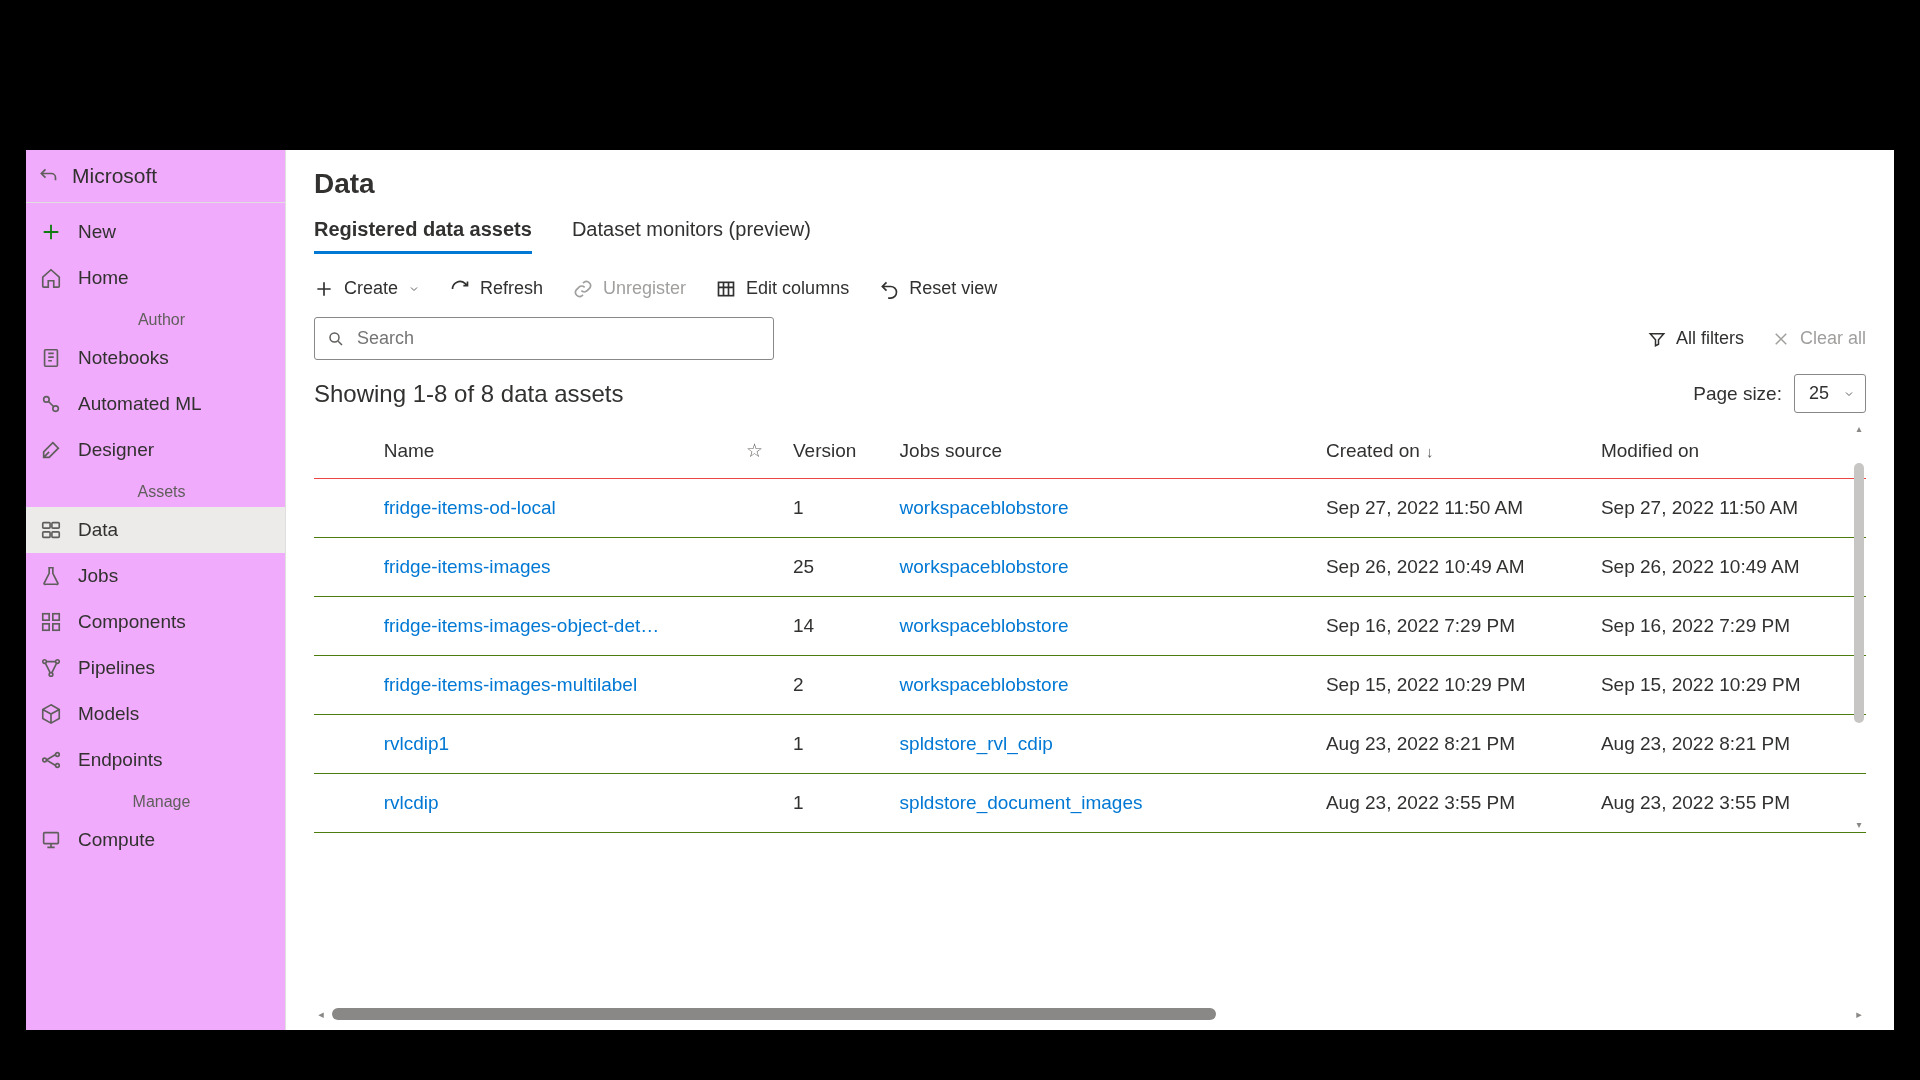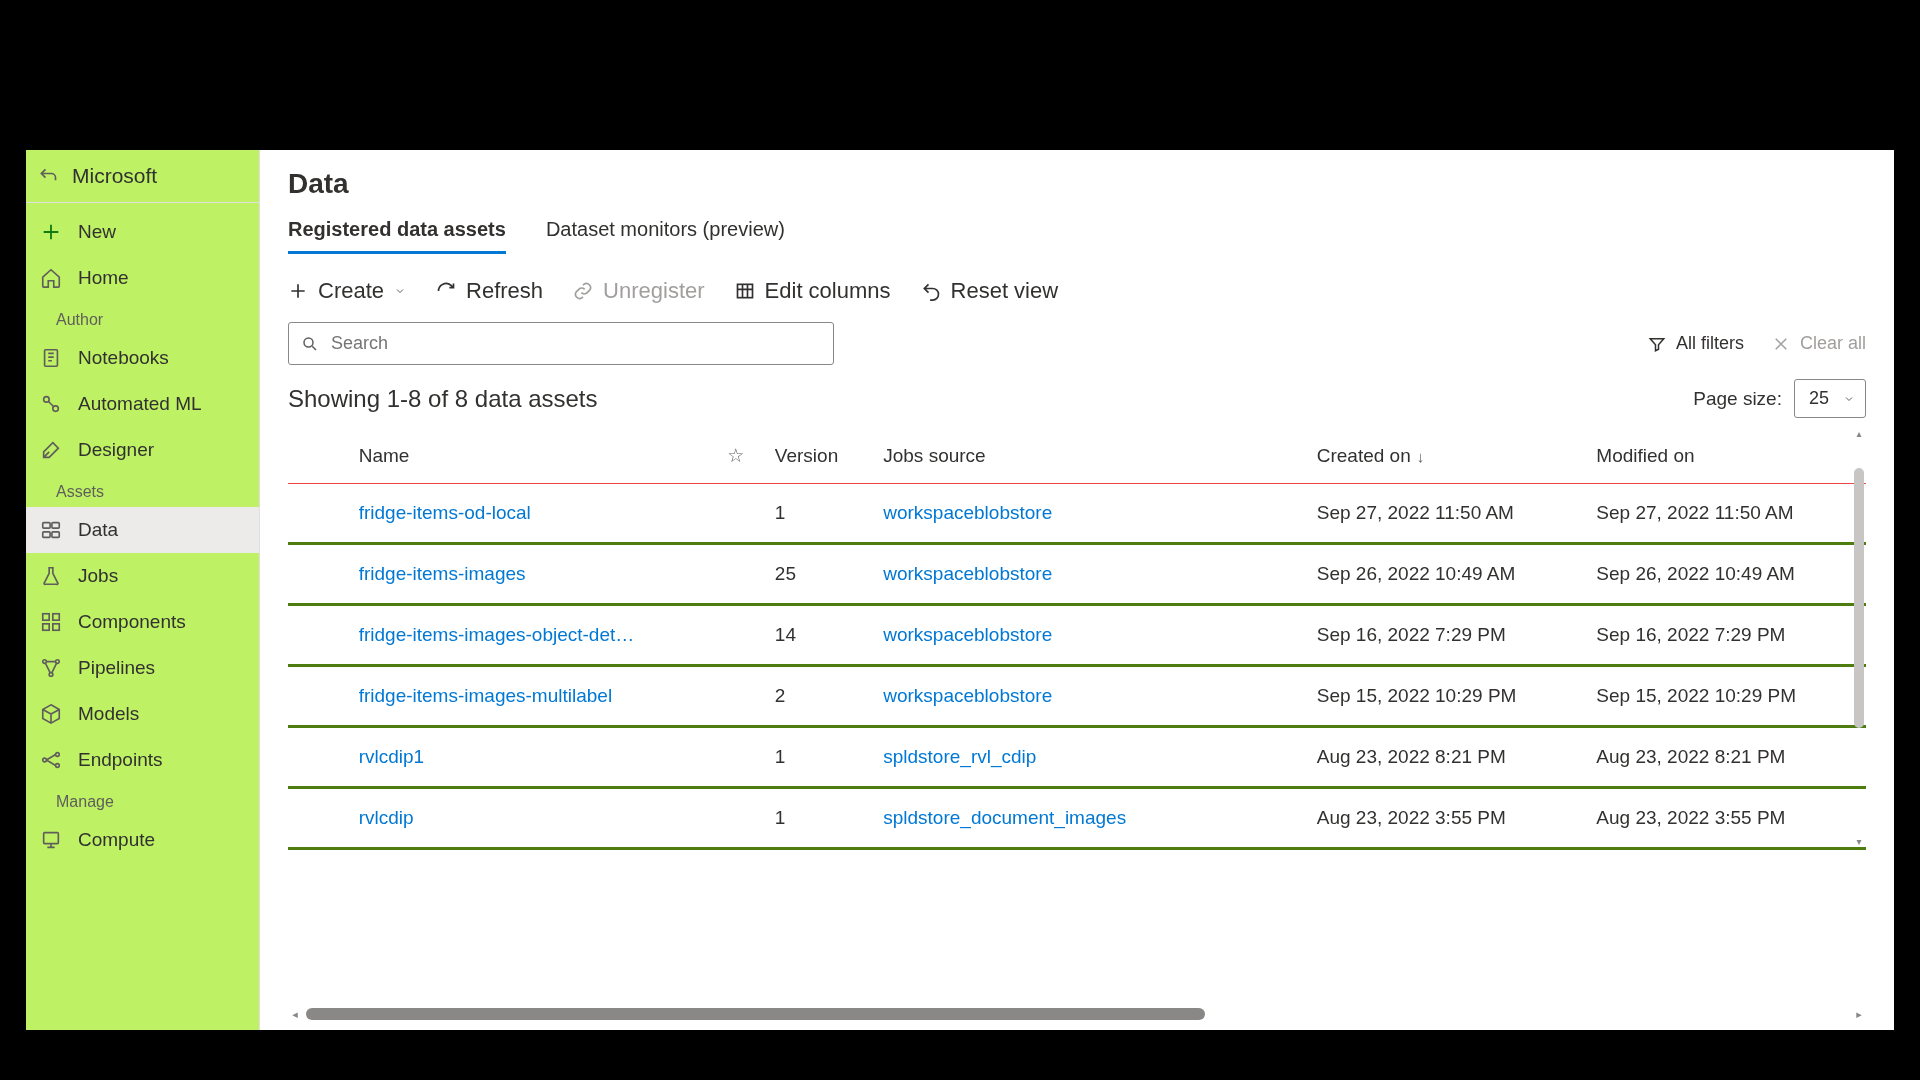--- a/index.html
+++ b/index.html
@@ -8,25 +8,26 @@
     position: absolute;
     left: 26px;
     top: 150px;
     width: 1868px;
     height: 880px;
     background: #fff;
     overflow: hidden;
     display: flex;
   }
   .sidebar {
-    width: 234px;
-    background: #bef264;
+    width: 260px;
+    background: #f0abfc;
     border-right: 1px solid #e1dfdd;
     overflow: hidden;
     flex-shrink: 0;
+    text-align: center;
   }
   .sidebar-header {
     display: flex;
     align-items: center;
     padding: 14px 12px;
     border-bottom: 1px solid #e1dfdd;
   }
   .sidebar-header .back-icon { width: 20px; height: 20px; margin-right: 14px; color: #605e5c; }
   .sidebar-header .brand { font-size: 21px; color: #323130; }
   .sidebar-group { padding-top: 6px; }
@@ -64,32 +65,32 @@
     padding-bottom: 10px;
     cursor: pointer;
     border-bottom: 3px solid transparent;
   }
   .tab.active { font-weight: 600; border-bottom-color: #0078d4; }
   .toolbar { display: flex; gap: 30px; align-items: center; margin-bottom: 18px; }
   .toolbar-btn {
     display: inline-flex;
     align-items: center;
     gap: 10px;
-    font-size: 22px;
+    font-size: 18px;
     color: #323130;
     cursor: pointer;
   }
   .toolbar-btn.disabled { color: #a19f9d; cursor: default; }
   .toolbar-btn .t-icon { width: 20px; height: 20px; }
   .chev { width: 12px; height: 12px; color: #605e5c; }
   .search-row { display: flex; align-items: center; justify-content: space-between; margin-bottom: 14px; }
   .search-box {
     display: flex;
     align-items: center;
-    width: 546px;
+    width: 460px;
     border: 1px solid #8a8886;
     border-radius: 3px;
     padding: 10px 12px;
     background: #fff;
   }
   .search-box .s-icon { width: 18px; height: 18px; color: #605e5c; margin-right: 12px; }
   .search-box input {
     border: none; outline: none; font-size: 18px; flex: 1; color: #323130; background: transparent;
   }
   .filter-controls { display: flex; gap: 28px; align-items: center; }
@@ -106,21 +107,21 @@
     position: relative; display:inline-flex; align-items:center; cursor:pointer;
   }
   .pagesize-select .chev { position: absolute; right: 10px; }
   .table-wrap { position: relative; overflow: hidden; }
   table.data { width: 100%; border-collapse: collapse; font-size: 19px; color: #323130; table-layout: fixed; }
   table.data th {
     text-align: left; font-weight: 400; padding: 16px 10px; border-bottom: 1px solid #ef4444;
     white-space: nowrap; overflow: hidden; text-overflow: ellipsis;
   }
   table.data td {
-    padding: 18px 10px; border-bottom: 3px solid #4d7c0f;
+    padding: 18px 10px; border-bottom: 1px solid #4d7c0f;
     white-space: nowrap; overflow: hidden; text-overflow: ellipsis;
   }
   table.data td.link a, table.data td.link span.lk { color: #0078d4; cursor: pointer; }
   .col-check { width: 56px; }
   .col-name { width: 340px; }
   .col-fav { width: 44px; text-align: center; }
   .col-version { width: 100px; }
   .col-source { width: 400px; }
   .col-created { width: 258px; }
   .col-modified { width: 258px; }

